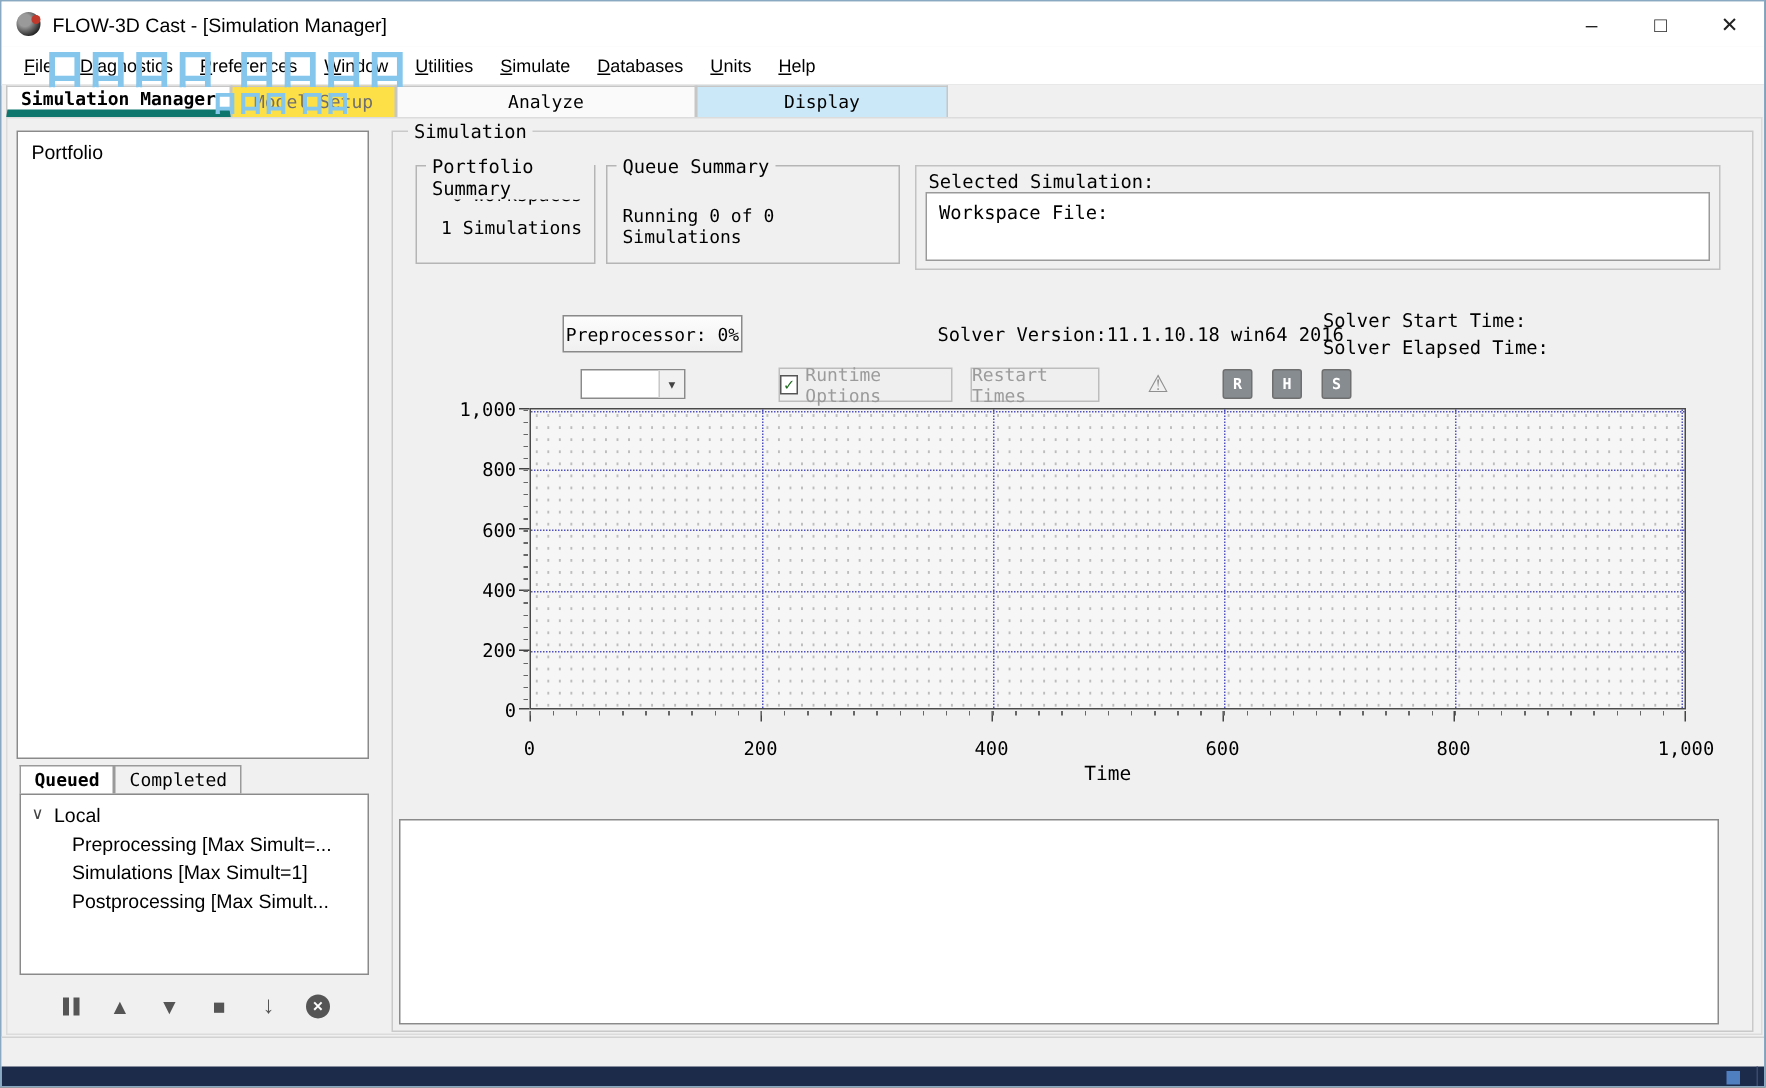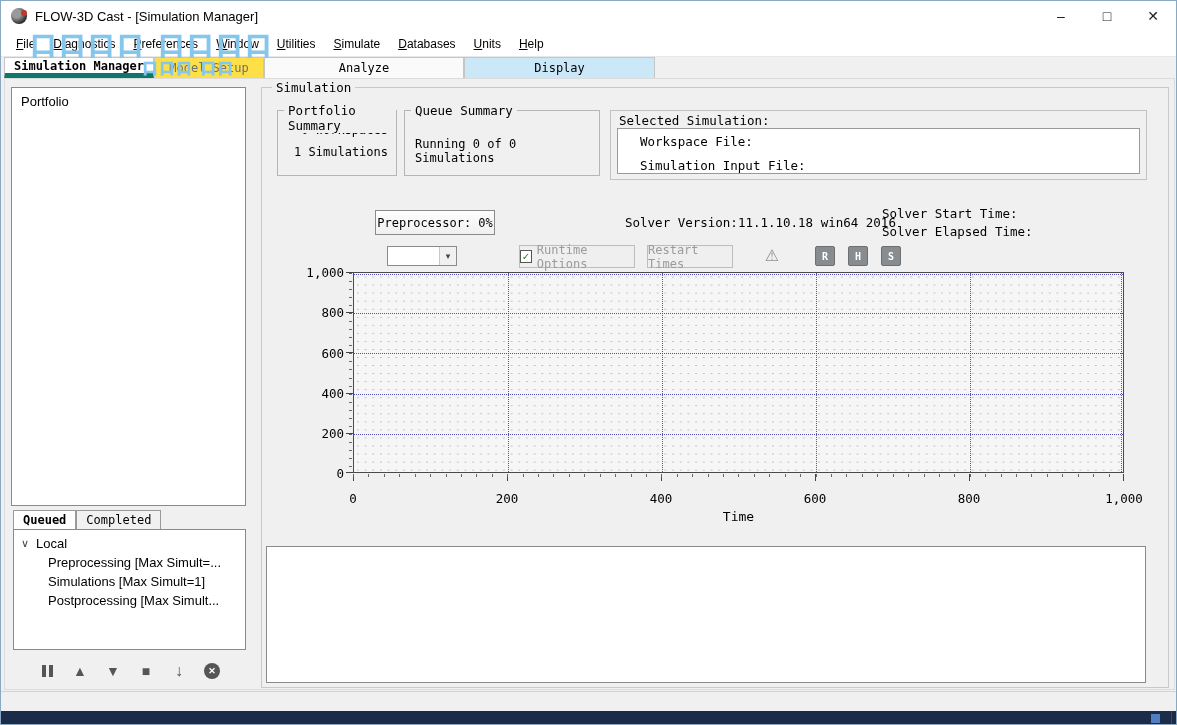--- a/index.html
+++ b/index.html
@@ -32,21 +32,21 @@
   .wm1 { left:30px; top:27px; font-size:26px; }
   .wm2 { left:142px; top:58px; font-size:15px; letter-spacing:2px; }
 
   
   .tabstrip { position:absolute; left:3px; top:56px; width:1171px; height:22px; display:flex; background:#f0f0f0; }
   .tab { height:22px; display:flex; align-items:center; justify-content:center; font-size:12px;
     font-family:"DejaVu Sans Mono", monospace; border:1px solid #c6c6c6; border-bottom:1px solid #d0d0d0; color:#000; }
   .tab-active { width:150px; background:#fff; font-weight:bold; border-bottom:6px solid #0f766e; }
   .tab-model  { width:110px; background:#fde047; color:#6f6f6f; }
   .tab-analyze{ width:200px; background:#fafafa; }
-  .tab-display{ width:191px; background:#cbe8f9; }
+  .tab-display{ width:168px; background:#cbe8f9; }
   .tab-filler { flex:1; border:none; border-bottom:1px solid #d0d0d0; }
 
   
   .frame { position:absolute; left:3px; top:77px; width:1171px; height:612px; background:#f0f0f0; border:1px solid #dcdcdc; }
 
   
   .portfolio-box { position:absolute; left:10px; top:86px; width:235px; height:419px; background:#fff; border:1px solid #8a8a8a; }
   .portfolio-title { position:absolute; left:9px; top:6px; font-size:13px; color:#000; }
 
   
@@ -57,21 +57,21 @@
   .subgroup { position:absolute; border:1px solid #b5b5b5; }
   .subgroup .group-label { left:6px; }
   .sg-portfolio { left:15px; top:22px; width:120px; height:66px; }
   .sg-portfolio .line { font-family:"DejaVu Sans Mono", monospace; font-size:12px; text-align:right; padding-right:8px; margin-top:12px; }
   .sg-portfolio .line + .line { margin-top:8px; }
   .sg-queue { left:142px; top:22px; width:196px; height:66px; }
   .sg-queue .line { font-family:"DejaVu Sans Mono", monospace; font-size:12px; padding-left:10px; margin-top:26px; }
   .sg-selected { left:348px; top:22px; width:537px; height:70px; border-color:#c2c2c2; }
   .sel-title { position:absolute; left:8px; top:2px; font-family:"DejaVu Sans Mono", monospace; font-size:12.5px; }
   .sel-box { position:absolute; left:6px; top:17px; right:6px; bottom:5px; background:#fff; border:1px solid #9a9a9a; }
-  .sel-box .line { font-family:"DejaVu Sans Mono", monospace; font-size:12.5px; padding-left:22px; margin-top:5px; }
+  .sel-box .line { font-family:"DejaVu Sans Mono", monospace; font-size:12.5px; padding-left:8px; margin-top:5px; }
   .sel-box .line + .line { margin-top:9px; }
 
   .btn { display:flex; align-items:center; justify-content:center; background:linear-gradient(#fdfdfd,#f0f0f0);
     border:1px solid #8a8a8a; font-family:"DejaVu Sans Mono", monospace; font-size:12px; color:#000; cursor:default; }
   .btn-disabled { background:#efefef; border:1px solid #bdbdbd; color:#9b9b9b; }
 
   .preproc-btn { position:absolute; left:113px; top:122px; width:120px; height:25px; }
   .solver-version { position:absolute; left:363px; top:127px; font-family:"DejaVu Sans Mono", monospace; font-size:12.5px; }
   .solver-start   { position:absolute; left:620px; top:118px; font-family:"DejaVu Sans Mono", monospace; font-size:12.5px; }
   .solver-elapsed { position:absolute; left:620px; top:136px; font-family:"DejaVu Sans Mono", monospace; font-size:12.5px; }
@@ -193,21 +193,20 @@
 
     <div class="subgroup sg-queue">
       <span class="group-label">Queue Summary</span>
       <div class="line">Running 0 of 0 Simulations</div>
     </div>
 
     <div class="subgroup sg-selected">
       <span class="sel-title">Selected Simulation:</span>
       <div class="sel-box">
         <div class="line">Workspace File:</div>
-        <div class="line">Simulation Input File:</div>
       </div>
     </div>
 
     <div class="btn preproc-btn">Preprocessor: 0%</div>
     <div class="solver-version">Solver Version:11.1.10.18 win64 2016</div>
     <div class="solver-start">Solver Start Time:</div>
     <div class="solver-elapsed">Solver Elapsed Time:</div>
 
     <div class="dropdown">
       <div class="dropdown-value"></div>

